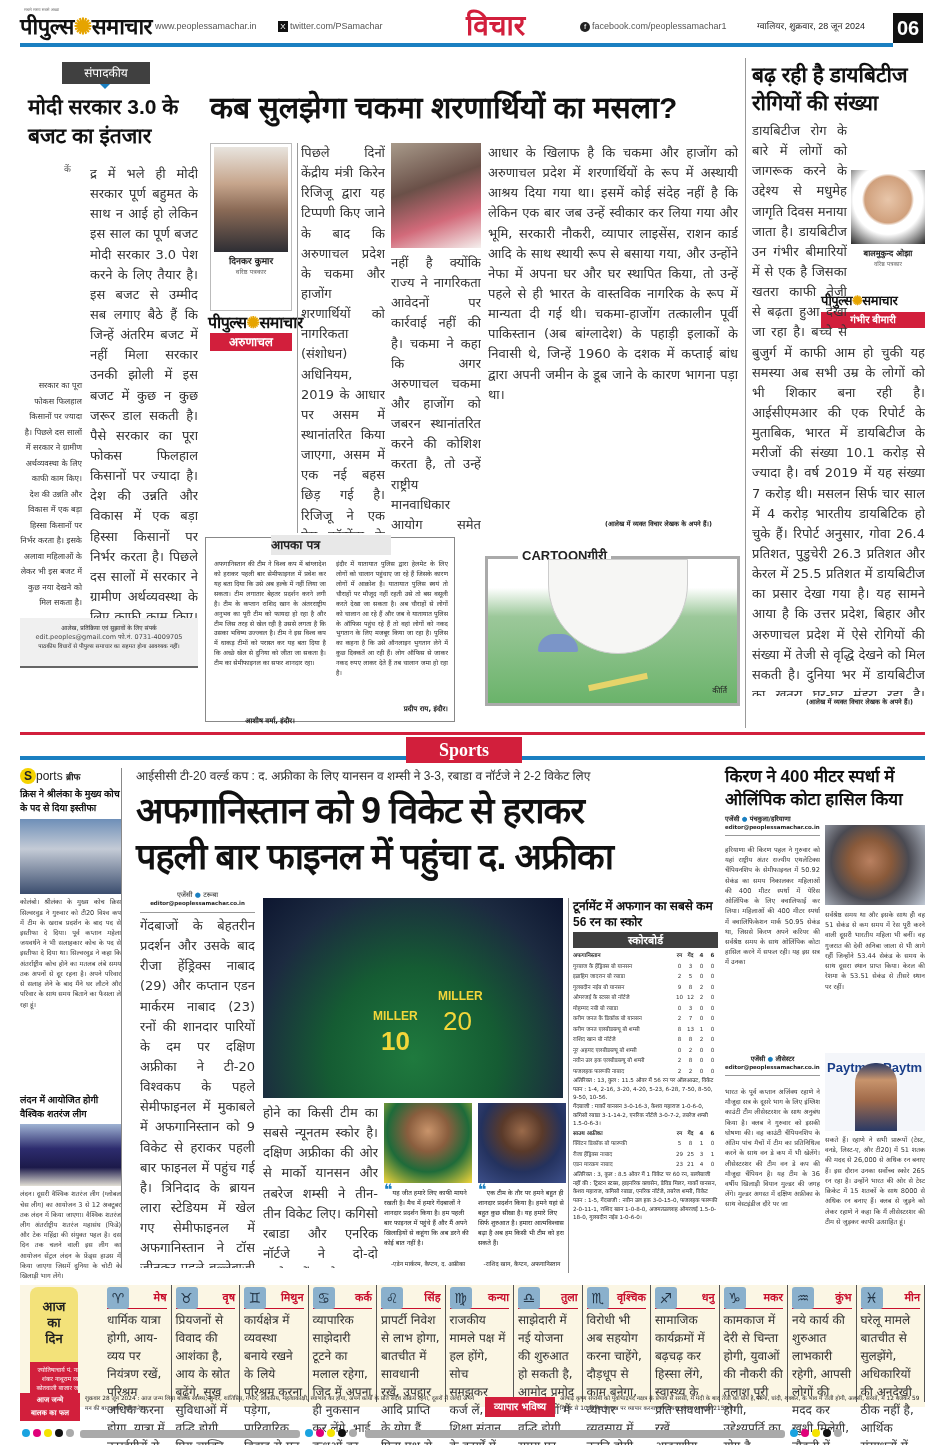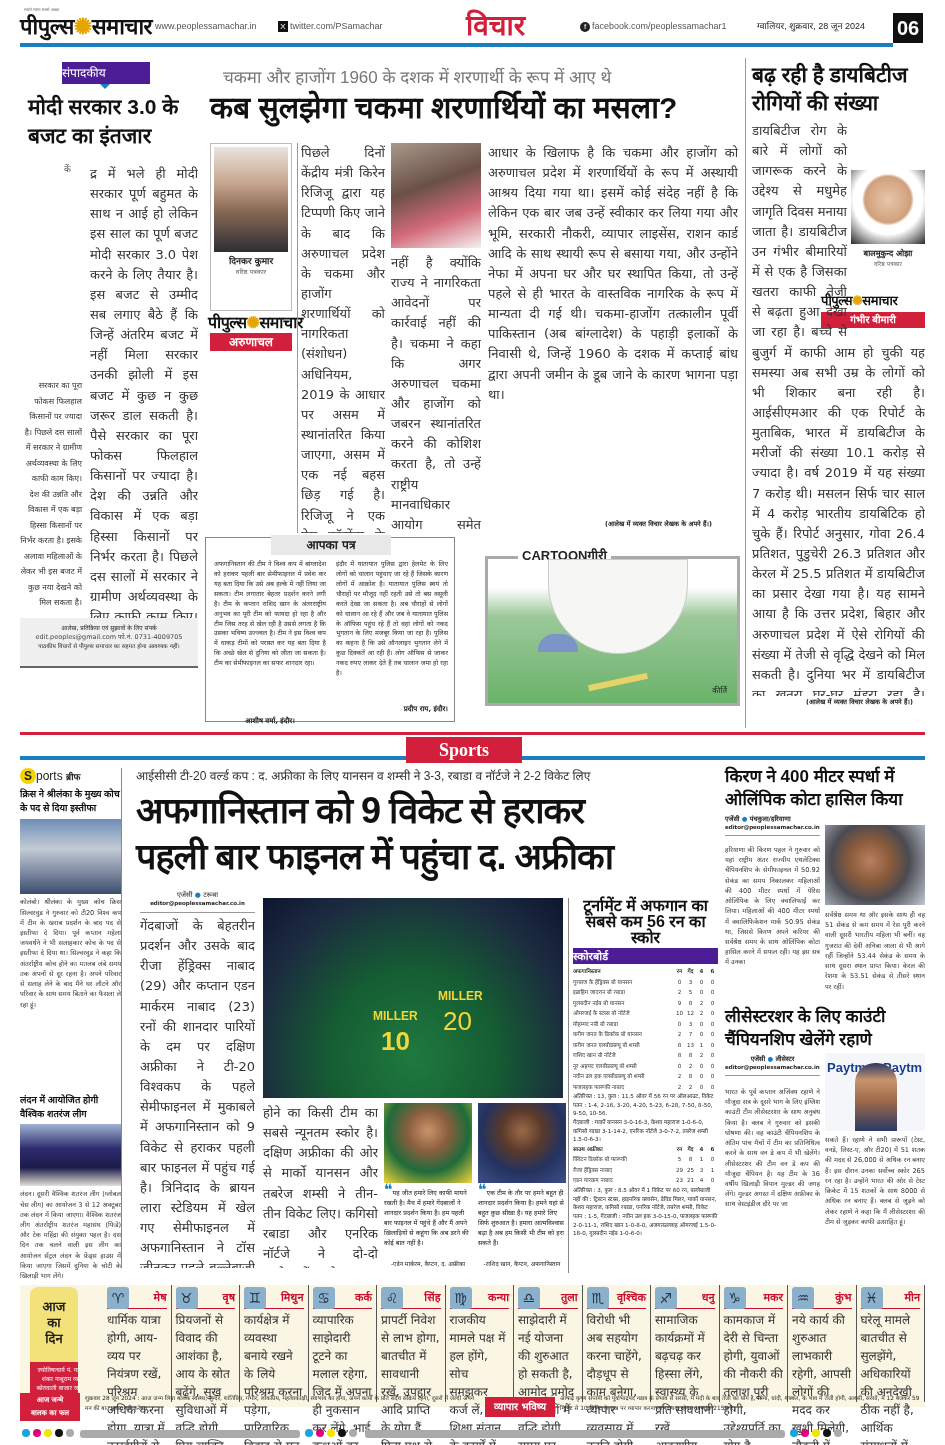--- a/index.html
+++ b/index.html
@@ -12,21 +12,21 @@
 
 #mast{left:0;top:0;width:945px;height:50px}
 .logo{font-family:"Liberation Serif",serif;font-weight:bold;font-size:22px;color:#111;letter-spacing:-0.5px}
 .logo .dot{color:#e6a400}
 .mast-link{font-size:9px;color:#555;font-family:"Liberation Sans",sans-serif}
 .pagenum{background:#111;color:#fff;font-family:"Liberation Sans",sans-serif;font-weight:bold;font-size:20px;text-align:center}
 .bar-blue{background:#1a7fc1}
 .bar-red{background:#d21f3c}
 .kicker{font-family:"Liberation Sans",sans-serif;color:#777;font-size:17px}
 .redtag{background:#d21f3c;color:#fff;font-weight:bold;text-align:center;font-family:"Liberation Sans",sans-serif}
-.bluetag{background:#4c1d95;color:#fff;text-align:left;font-family:"Liberation Sans",sans-serif}
+.bluetag{background:#404040;color:#fff;text-align:center;font-family:"Liberation Sans",sans-serif}
 .score-row{display:flex;font-size:5.6px;line-height:10.5px;color:#333}
 .score-row span:first-child{flex:1;white-space:nowrap;overflow:hidden}
 .score-row span{width:11px;text-align:center}
 .score-row span:first-child{text-align:left;width:auto}
 .rashi{position:absolute;top:0;height:117px;border-right:1px solid #555;padding:2px 4px}
 .rashi .rn{color:#c8102e;font-weight:bold;font-size:11px;text-align:right;border-bottom:1.5px solid #c8102e;height:22px;line-height:22px;position:relative}
 .rashi .ri{position:absolute;left:0;top:0;width:22px;height:22px;background:#8ab0cc;border-radius:3px;color:#234;font-size:14px;text-align:center;line-height:22px}
 .rashi .rt{font-size:12px;line-height:1.5;color:#333;margin-top:2px}
 .dots{display:flex;gap:3px;align-items:center}
 .dots i{width:8px;height:8px;border-radius:50%;display:inline-block}
@@ -61,21 +61,20 @@
   <div class="abs txt" style="left:70px;top:106px;width:108px;height:455px">द्र में भले ही मोदी सरकार पूर्ण बहुमत के साथ न आई हो लेकिन इस साल का पूर्ण बजट मोदी सरकार 3.0 पेश करने के लिए तैयार है। इस बजट से उम्मीद सब लगाए बैठे हैं कि जिन्हें अंतरिम बजट में नहीं मिला सरकार उनकी झोली में इस बजट में कुछ न कुछ जरूर डाल सकती है। पैसे सरकार का पूरा फोकस फिलहाल किसानों पर ज्यादा है। देश की उन्नति और विकास में एक बड़ा हिस्सा किसानों पर निर्भर करता है। पिछले दस सालों में सरकार ने ग्रामीण अर्थव्यवस्था के लिए काफी काम किए। छोटे किसानों के लिए भंडारण की सुविधा। खरीफ फसलों को बाजार कीमतों को पहुंच दी गई। सरकार किसानों को 3 लाख 20 हजार करोड़ की सम्मान निधि दे चुकी है। इसके अलावा महिलाओं को लेकर भी इस बजट में कुछ नया देखने को मिल सकता है। पिछले कुछ सालों में महिलाओं के लिए किए गए काम के ऐलान बजट में किए गए हैं। राष्ट्रपति द्रौपदी मुर्मू ने भी संसद में बजट को लेकर अपने उद्बोधन में कहा कि इस बजट में ऐतिहासिक कदम देखने को मिलेंगे। सरकार का सेक्टर परफॉर्म, रिफॉर्म और ट्रांसफॉर्म के मंत्र के साथ आगे बढ़ रहा है। सरकार सर्विस सेक्टर को मजबूत करने में जुटी है। भारत हर सेक्टर में लीडर बन रहा है। इससे रोजगार के नए मौके बन रहे हैं। अब देखना ये है कि मोदी सरकार 3.0 का बजट कितने लोगों को खुश करता है और आम जनता से लेकर मिडिल क्लास को क्या मिलता है। अभी तो ख्याली पुलाव बन रहे हैं लेकिन घोषणाएं बजट के दौरान ही होंगी।</div>
   <div class="abs" style="left:0px;top:320px;width:62px;height:240px;font-size:8px;line-height:15.5px;color:#333;text-align:right">सरकार का पूरा फोकस फिलहाल किसानों पर ज्यादा है। पिछले दस सालों में सरकार ने ग्रामीण अर्थव्यवस्था के लिए काफी काम किए। देश की उन्नति और विकास में एक बड़ा हिस्सा किसानों पर निर्भर करता है। इसके अलावा महिलाओं के लेकर भी इस बजट में कुछ नया देखने को मिल सकता है।</div>
 </div>
 <div class="abs" style="left:20px;top:618px;width:178px;height:50px;background:#f0f0f0;border-bottom:2px double #666;text-align:center;padding-top:6px">
   <div style="font-size:6px">आलेख, प्रतिक्रिया एवं सुझावों के लिए संपर्क</div>
   <div style="font-size:6.5px;color:#444"><span>edit.peoples@gmail.com</span> <span>फो.नं. 0731-4009705</span></div>
   <div style="font-size:5.8px">पाठकीय विचारों से पीपुल्स समाचार का सहमत होना आवश्यक नहीं।</div>
 </div>
 
 <div class="abs" style="left:205px;top:58px;width:535px;height:480px">
-  <div class="abs kicker" style="left:18px;top:8px;width:520px">चकमा और हाजोंग 1960 के दशक में शरणार्थी के रूप में आए थे</div>
   <div class="abs head" style="left:5px;top:30px;font-size:30px;line-height:40px;width:530px;white-space:nowrap">कब सुलझेगा चकमा शरणार्थियों का मसला?</div>
 
   <div class="abs" style="left:5px;top:85px;width:82px;height:168px;border:1px solid #bbb">
     <div class="photo" style="margin:3px;height:105px;background:linear-gradient(180deg,#e8e4de 0%,#c6a58c 35%,#8a6a56 60%,#2e2e34 100%)"></div>
     <div style="text-align:center;font-size:9px;font-weight:bold">दिनकर कुमार</div>
     <div style="text-align:center;font-size:6.5px;color:#666">वरिष्ठ पत्रकार</div>
   </div>
   <div class="abs logo" style="left:3px;top:253px;font-size:16px"><span>पीपुल्स</span><span class="dot">✺</span><span>समाचार</span></div>
   <div class="abs redtag" style="left:5px;top:275px;width:82px;height:18px;line-height:18px;font-size:12px">अरुणाचल</div>
   <div class="abs txt rule" style="left:92px;top:85px;width:88px;height:390px;padding-left:3px">पिछले दिनों केंद्रीय मंत्री किरेन रिजिजू द्वारा यह टिप्पणी किए जाने के बाद कि अरुणाचल प्रदेश के चकमा और हाजोंग शरणार्थियों को नागरिकता (संशोधन) अधिनियम, 2019 के आधार पर असम में स्थानांतरित किया जाएगा, असम में एक नई बहस छिड़ गई है। रिजिजू ने एक प्रेस कॉन्फ्रेंस के दौरान दावा किया था कि उन्होंने इस संबंध में केंद्रीय गृह मंत्री अमित शाह और असम के मुख्यमंत्री हिमंत बिस्वा सरमा से भी बात की है और जमीन की पहचान की प्रक्रिया भी शुरू हो गई है। हालांकि सरमा ने इस तरह की किसी भी बात से इनकार किया। उन्होंने कहा कि केंद्र सरकार ने अरुणाचल प्रदेश के चकमा और हाजोंग शरणार्थियों को असम में बसाने के बारे में कोई चर्चा नहीं की है। चकमा और हाजोंग के स्थानांतरण और पुनर्वास पर चकमा नेता सुहास चकमा ने दावा किया, गृह मंत्री अमित शाह ने कभी कोई बयान नहीं दिया, जबकि प्रधानमंत्री कार्यालय ने अरुणाचल प्रदेश को चकमा और हाजोंग को केवल पहचान दस्तावेज जारी करने का निर्देश दिया था।</div>
@@ -94,21 +93,21 @@
   <div class="abs logo" style="left:75px;top:234px;font-size:13px"><span>पीपुल्स</span><span class="dot">✺</span><span>समाचार</span></div>
   <div class="abs redtag" style="left:75px;top:254px;width:104px;height:16px;line-height:16px;font-size:10px">गंभीर बीमारी</div>
   <div class="abs txt" style="left:6px;top:63px;width:173px;height:575px;text-indent:0">
     <div style="float:right;width:78px;height:215px;shape-outside:inset(0)"></div>
     <span>डायबिटीज रोग के बारे में लोगों को जागरूक करने के उद्देश्य से मधुमेह जागृति दिवस मनाया जाता है। डायबिटीज उन गंभीर बीमारियों में से एक है जिसका खतरा काफी तेजी से बढ़ता हुआ देखा जा रहा है। बच्चे से बुजुर्ग में काफी आम हो चुकी यह समस्या अब सभी उम्र के लोगों को भी शिकार बना रही है। आईसीएमआर की एक रिपोर्ट के मुताबिक, भारत में डायबिटीज के मरीजों की संख्या 10.1 करोड़ से ज्यादा है। वर्ष 2019 में यह संख्या 7 करोड़ थी। मसलन सिर्फ चार साल में 4 करोड़ भारतीय डायबिटिक हो चुके हैं। रिपोर्ट अनुसार, गोवा 26.4 प्रतिशत, पुडुचेरी 26.3 प्रतिशत और केरल में 25.5 प्रतिशत में डायबिटीज का प्रसार देखा गया है। यह सामने आया है कि उत्तर प्रदेश, बिहार और अरुणाचल प्रदेश में ऐसे रोगियों की संख्या में तेजी से वृद्धि देखने को मिल सकती है। दुनिया भर में डायबिटीज का खतरा घर-घर मंडरा रहा है। खानपान और रहन-सहन के चलते इस बीमारी का आंकड़ा तेजी से बढ़ रहा है। आज अंतरराष्ट्रीय दुनिया में इसके 101 मिलियन मरीज हैं।</span>
   </div>
   <div class="abs" style="left:60px;top:640px;font-size:6.5px;font-weight:bold">(आलेख में व्यक्त विचार लेखक के अपने हैं।)</div>
 </div>
 
 <div class="abs" style="left:205px;top:537px;width:250px;height:185px;border:1px solid #888">
-  <div class="abs" style="left:65px;top:-3px;width:120px;height:20px;background:#e8e8e8;text-align:center;font-size:12px;font-weight:bold;line-height:20px">आपका पत्र</div>
+  <div class="abs" style="left:65px;top:-3px;width:120px;height:20px;background:#e8e8e8;font-size:12px;font-weight:bold;line-height:20px">आपका पत्र</div>
   <div class="abs txt" style="left:8px;top:22px;width:112px;height:140px;font-size:6.4px">अफगानिस्तान की टीम ने विश्व कप में बांग्लादेश को हराकर पहली बार सेमीफाइनल में प्रवेश कर यह बता दिया कि उसे अब हल्के में नहीं लिया जा सकता। टीम लगातार बेहतर प्रदर्शन करने लगी है। टीम के कप्तान राशिद खान के अंतरराष्ट्रीय अनुभव का पूरी टीम को फायदा हो रहा है और टीम जिस तरह से खेल रही है उससे लगता है कि उसका भविष्य उज्ज्वल है। टीम ने इस विश्व कप में धाकड़ टीमों को परास्त कर यह बता दिया है कि अच्छे खेल से दुनिया को जीता जा सकता है। टीम का सेमीफाइनल का सफर शानदार रहा।</div>
   <div class="abs" style="left:8px;top:178px;width:112px;text-align:center;font-size:7px;font-weight:bold">आशीष वर्मा, इंदौर।</div>
   <div class="abs txt" style="left:130px;top:22px;width:112px;height:140px;font-size:6.4px">इंदौर में यातायात पुलिस द्वारा हेलमेट के लिए लोगों को चालान पहुंचाए जा रहे हैं जिसके कारण लोगों में आक्रोश है। यातायात पुलिस स्वयं तो चौराहों पर मौजूद नहीं रहती उसे तो बस वसूली करते देखा जा सकता है। अब चौराहों से लोगों को चालान आ रहे हैं और जब वे यातायात पुलिस के ऑफिस पहुंच रहे हैं तो वहां लोगों को नकद भुगतान के लिए मजबूर किया जा रहा है। पुलिस का कहना है कि उसे ऑनलाइन भुगतान लेने में कुछ दिक्कतें आ रही हैं। लोग ऑफिस से जाकर नकद रुपए लाकर देते हैं तब चालान जमा हो रहा है।</div>
   <div class="abs" style="left:130px;top:166px;width:112px;text-align:right;font-size:7px;font-weight:bold">प्रदीप राय, इंदौर।</div>
 </div>
 
 <div class="abs" style="left:485px;top:556px;width:255px;height:150px;border:3px solid #aaa;background:linear-gradient(180deg,#fff 0%,#fff 20%,#9cc89a 40%,#6ab36a 100%)">
   <div class="abs" style="left:30px;top:-12px;background:#fff;padding:0 4px;font-size:13px;font-weight:bold;font-family:'Liberation Sans',sans-serif"><span>CARTOON</span><span>गीरी</span></div>
   <div class="abs" style="left:60px;top:0;width:140px;height:95px;background:#f6f6f4;border-radius:0 0 80px 80px;border:1px solid #ccc"></div>
   <div class="abs" style="left:50px;top:75px;width:40px;height:18px;background:#7b95c8;border-radius:18px 18px 2px 2px"></div>
@@ -151,21 +150,21 @@
   <div class="abs txt" style="left:135px;top:335px;width:115px;height:165px">होने का किसी टीम का सबसे न्यूनतम स्कोर है। दक्षिण अफ्रीका की ओर से मार्को यानसन और तबरेज शम्सी ने तीन-तीन विकेट लिए। कगिसो रबाडा और एनरिक नॉर्टजे ने दो-दो बल्लेबाजों को आउट किया। 57 रनों के छोटे लक्ष्य को दक्षिण अफ्रीका ने 8.5 ओवर में एक विकेट पर 60 रन बनाकर नौ विकेट से जीत लिया। इसके साथ ही दक्षिण अफ्रीका टूर्नामेंट के फाइनल में पहुंचने वाली पहली टीम बन गई।</div>
 
   <div class="abs" style="left:256px;top:335px;width:88px;height:80px;background:radial-gradient(circle at 50% 35%,#c9946b 0%,#8a5e3e 30%,#1e6b3a 60%,#f3d63a 100%)"></div>
   <div class="abs" style="left:350px;top:335px;width:88px;height:80px;background:radial-gradient(circle at 50% 35%,#9a6a4a 0%,#5a3a2a 30%,#24325e 60%,#3d4f8a 100%)"></div>
   <div class="abs" style="left:256px;top:418px;width:88px;font-size:6.4px;line-height:1.55"><span style="color:#1a7fc1;font-size:16px;line-height:8px">❝</span><span>यह जीत हमारे लिए काफी मायने रखती है। मैच में हमारे गेंदबाजों ने शानदार प्रदर्शन किया है। हम पहली बार फाइनल में पहुंचे हैं और मैं अपने खिलाड़ियों से कहूंगा कि अब डरने की कोई बात नहीं है।</span></div>
   <div class="abs" style="left:256px;top:492px;width:88px;font-size:6px;text-align:center">-एडेन मार्करम, कैप्टन, द. अफ्रीका</div>
   <div class="abs" style="left:350px;top:418px;width:88px;font-size:6.4px;line-height:1.55"><span style="color:#1a7fc1;font-size:16px;line-height:8px">❝</span><span>एक टीम के तौर पर हमने बहुत ही शानदार प्रदर्शन किया है। हमने यहां से बहुत कुछ सीखा है। यह हमारे लिए सिर्फ शुरुआत है। हमारा आत्मविश्वास बढ़ा है अब हम किसी भी टीम को हरा सकते हैं।</span></div>
   <div class="abs" style="left:350px;top:492px;width:88px;font-size:6px;text-align:center">-राशिद खान, कैप्टन, अफगानिस्तान</div>
 
   <div class="abs" style="left:440px;top:130px;width:150px;height:375px;border-left:1px solid #888;padding-left:4px">
-    <div class="head" style="font-size:16px;line-height:16px;text-align:center">टूर्नामेंट में अफगान का सबसे कम 56 रन का स्कोर</div>
+    <div class="head" style="font-size:12px;line-height:16px;text-align:left">टूर्नामेंट में अफगान का सबसे कम 56 रन का स्कोर</div>
     <div class="bluetag" style="height:16px;line-height:16px;font-size:11px;font-weight:bold;margin:2px 0">स्कोरबोर्ड</div>
     <div class="score-row" style="font-weight:bold">
       <span>अफगानिस्तान</span>
       <span>रन</span>
       <span>गेंद</span>
       <span>4</span>
       <span>6</span>
     </div>
     <div id="bat1">
         <div class="score-row">
@@ -287,21 +286,20 @@
   <div class="abs" style="left:0;top:50px;width:95px;border-bottom:1px solid #999;padding-bottom:3px">
     <div style="font-size:6.5px;font-weight:bold"><span>एजेंसी</span> <span style="color:#1a7fc1">●</span> <span>पंचकुला/हरियाणा</span></div>
     <div style="font-size:5.5px;font-weight:bold">editor@peoplessamachar.co.in</div>
   </div>
   <div class="abs txt" style="left:0;top:80px;width:95px;height:150px;font-size:6.6px">हरियाणा की किरण पहल ने गुरुवार को यहां राष्ट्रीय अंतर राज्यीय एथलेटिक्स चैंपियनशिप के सेमीफाइनल में 50.92 सेकंड का समय निकालकर महिलाओं की 400 मीटर स्पर्धा में पेरिस ओलिंपिक के लिए क्वालिफाई कर लिया। महिलाओं की 400 मीटर स्पर्धा में क्वालिफिकेशन मार्क 50.95 सेकंड था, जिससे किरण अपने करियर की सर्वश्रेष्ठ समय के साथ ओलिंपिक कोटा हासिल करने में सफल रही। यह इस सत्र में उनका</div>
   <div class="abs" style="left:100px;top:60px;width:100px;height:80px;background:radial-gradient(circle at 45% 45%,#b98060 0%,#8a5a3a 30%,#4a4a52 55%,#c0c8d4 100%)"></div>
   <div class="abs txt" style="left:100px;top:145px;width:100px;height:85px;font-size:6.6px">सर्वश्रेष्ठ समय था और इसके साथ ही वह 51 सेकंड से कम समय में रेस पूरी करने वाली दूसरी भारतीय महिला भी बनीं। वह गुजरात की देवी अनिबा जाला से भी आगे रहीं जिन्होंने 53.44 सेकंड के समय के साथ दूसरा स्थान प्राप्त किया। केरल की रेशमा के 53.51 सेकंड से तीसरे स्थान पर रहीं।</div>
 </div>
 
 <div class="abs" style="left:725px;top:1005px;width:200px;height:270px">
-  <div class="head" style="font-size:17px;line-height:23px">लीसेस्टरशर के लिए काउंटी चैंपियनशिप खेलेंगे रहाणे</div>
   <div class="abs" style="left:0;top:50px;width:95px;border-bottom:1px solid #999;padding-bottom:3px">
     <div style="font-size:6.5px;font-weight:bold;text-align:center"><span>एजेंसी</span> <span style="color:#1a7fc1">●</span> <span>लीसेस्टर</span></div>
     <div style="font-size:5.5px;font-weight:bold">editor@peoplessamachar.co.in</div>
   </div>
   <div class="abs txt" style="left:0;top:82px;width:95px;height:178px;font-size:6.6px">भारत के पूर्व कप्तान अजिंक्य रहाणे ने मौजूदा सत्र के दूसरे भाग के लिए इंग्लिश काउंटी टीम लीसेस्टरशर के साथ अनुबंध किया है। क्लब ने गुरुवार को इसकी घोषणा की। वह काउंटी चैंपियनशिप के अंतिम पांच मैचों में टीम का प्रतिनिधित्व करने के साथ वन डे कप में भी खेलेंगे। लीसेस्टरशर की टीम वन डे कप की मौजूदा चैंपियन है। यह टीम के 36 वर्षीय खिलाड़ी वियान मुल्डर की जगह लेंगे। मुल्डर अगस्त में दक्षिण अफ्रीका के साथ वेस्टइंडीज दौरे पर जा</div>
   <div class="abs" style="left:100px;top:48px;width:100px;height:78px;background:#f4f6fa;overflow:hidden">
     <div class="abs" style="left:2px;top:6px;color:#1a3f8a;font-weight:bold;font-size:13px;font-family:'Liberation Sans',sans-serif">Paytm</div>
     <div class="abs" style="left:58px;top:6px;color:#1a3f8a;font-weight:bold;font-size:13px;font-family:'Liberation Sans',sans-serif">Paytm</div>
     <div class="abs" style="left:30px;top:10px;width:42px;height:68px;border-radius:20px 20px 0 0;background:linear-gradient(180deg,#2a3a66 0%,#c8946c 25%,#a06a4a 55%,#2a3a66 100%)"></div>
   </div>

